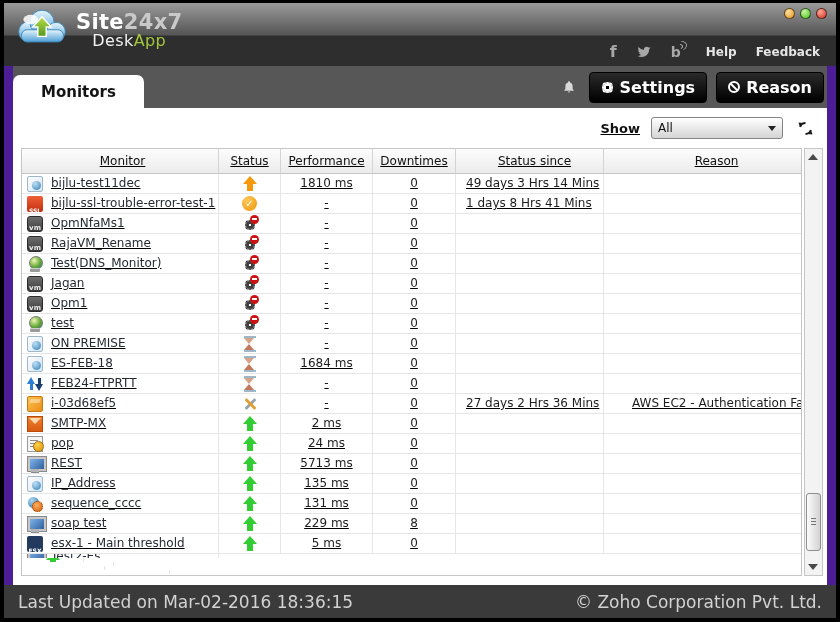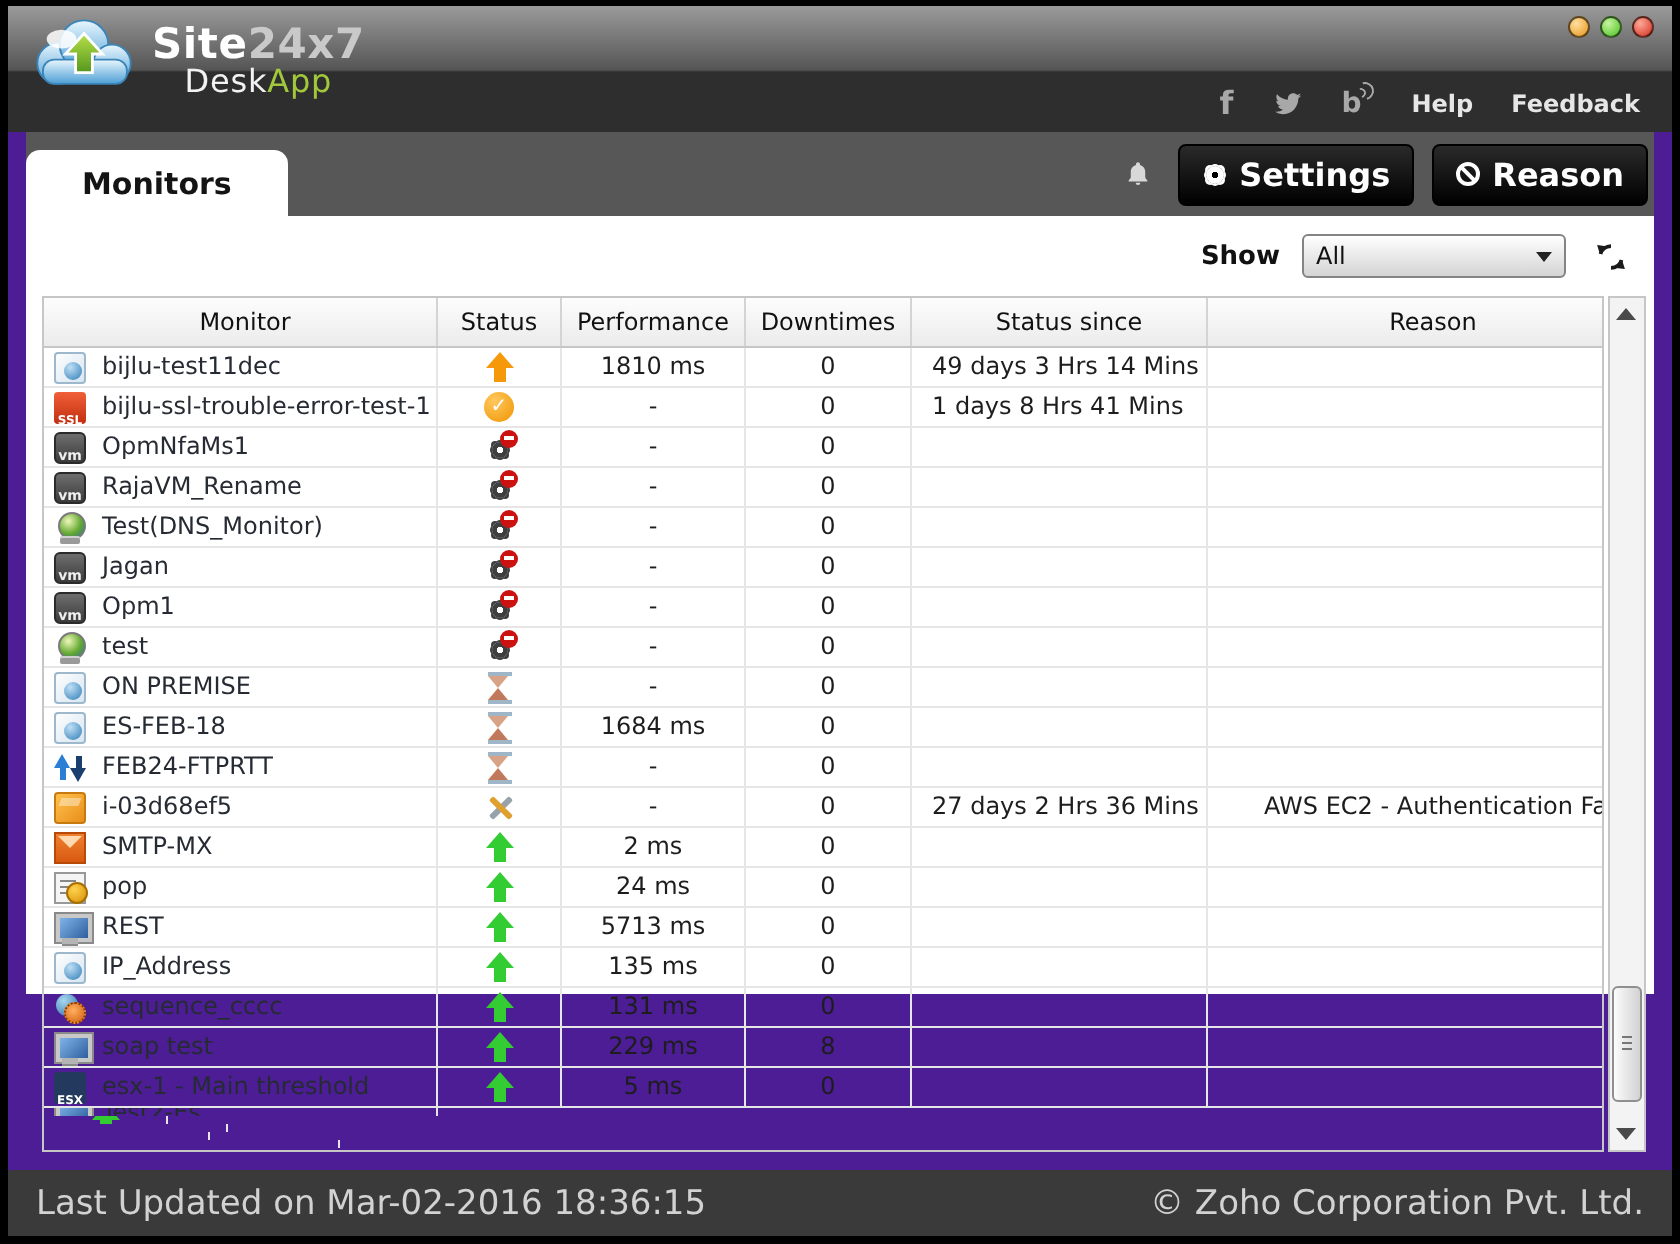--- a/index.html
+++ b/index.html
@@ -39,21 +39,21 @@
   .tbtn { background:linear-gradient(#2a2a2a,#000); color:#fff; font-weight:bold; font-size:16px;
     border:1px solid #000; border-radius:4px; padding:5px 11px; display:flex; align-items:center; gap:6px; cursor:pointer; }
   .gear-glyph { width:13px; height:13px; position:relative; display:inline-block; }
   .gear-glyph::before { content:""; position:absolute; left:2px; top:2px; width:9px; height:9px; border-radius:50%;
     background:radial-gradient(circle,#000 0 1.5px,#fff 1.5px);
     box-shadow:0 -3px 0 -2px #fff,0 3px 0 -2px #fff,-3px 0 0 -2px #fff,3px 0 0 -2px #fff,
       -2.5px -2.5px 0 -2px #fff,2.5px 2.5px 0 -2px #fff,-2.5px 2.5px 0 -2px #fff,2.5px -2.5px 0 -2px #fff; }
   .logout-glyph { width:12px; height:12px; border:2px solid #fff; border-radius:50%; position:relative; display:inline-block; }
   .logout-glyph::after { content:""; position:absolute; left:-1px; top:3px; width:10px; height:2px; background:#fff; transform:rotate(45deg); }
 
-  .content { background:#fff; height:389px; }
+  .content { background:#fff; height:477px;text-decoration:underline; }
   .show-row { height:40px; display:flex; align-items:center; justify-content:flex-end; gap:11px; padding-right:14px; }
   .show-label { font-weight:bold; font-size:13px; color:#111; }
   .select-wrap { position:relative; }
   select { appearance:none; -webkit-appearance:none; width:132px; height:22px;
     background:linear-gradient(#fff,#d4d4d4); border:1px solid #848484; border-radius:3px;
     font-size:12px; padding:0 18px 0 6px; color:#111; font-family:inherit; }
   .select-wrap::after { content:""; position:absolute; right:7px; top:9px;
     border-left:4px solid transparent; border-right:4px solid transparent; border-top:5px solid #222; pointer-events:none; }
   .refresh-btn { display:flex; cursor:pointer; margin-left:4px; }
 

